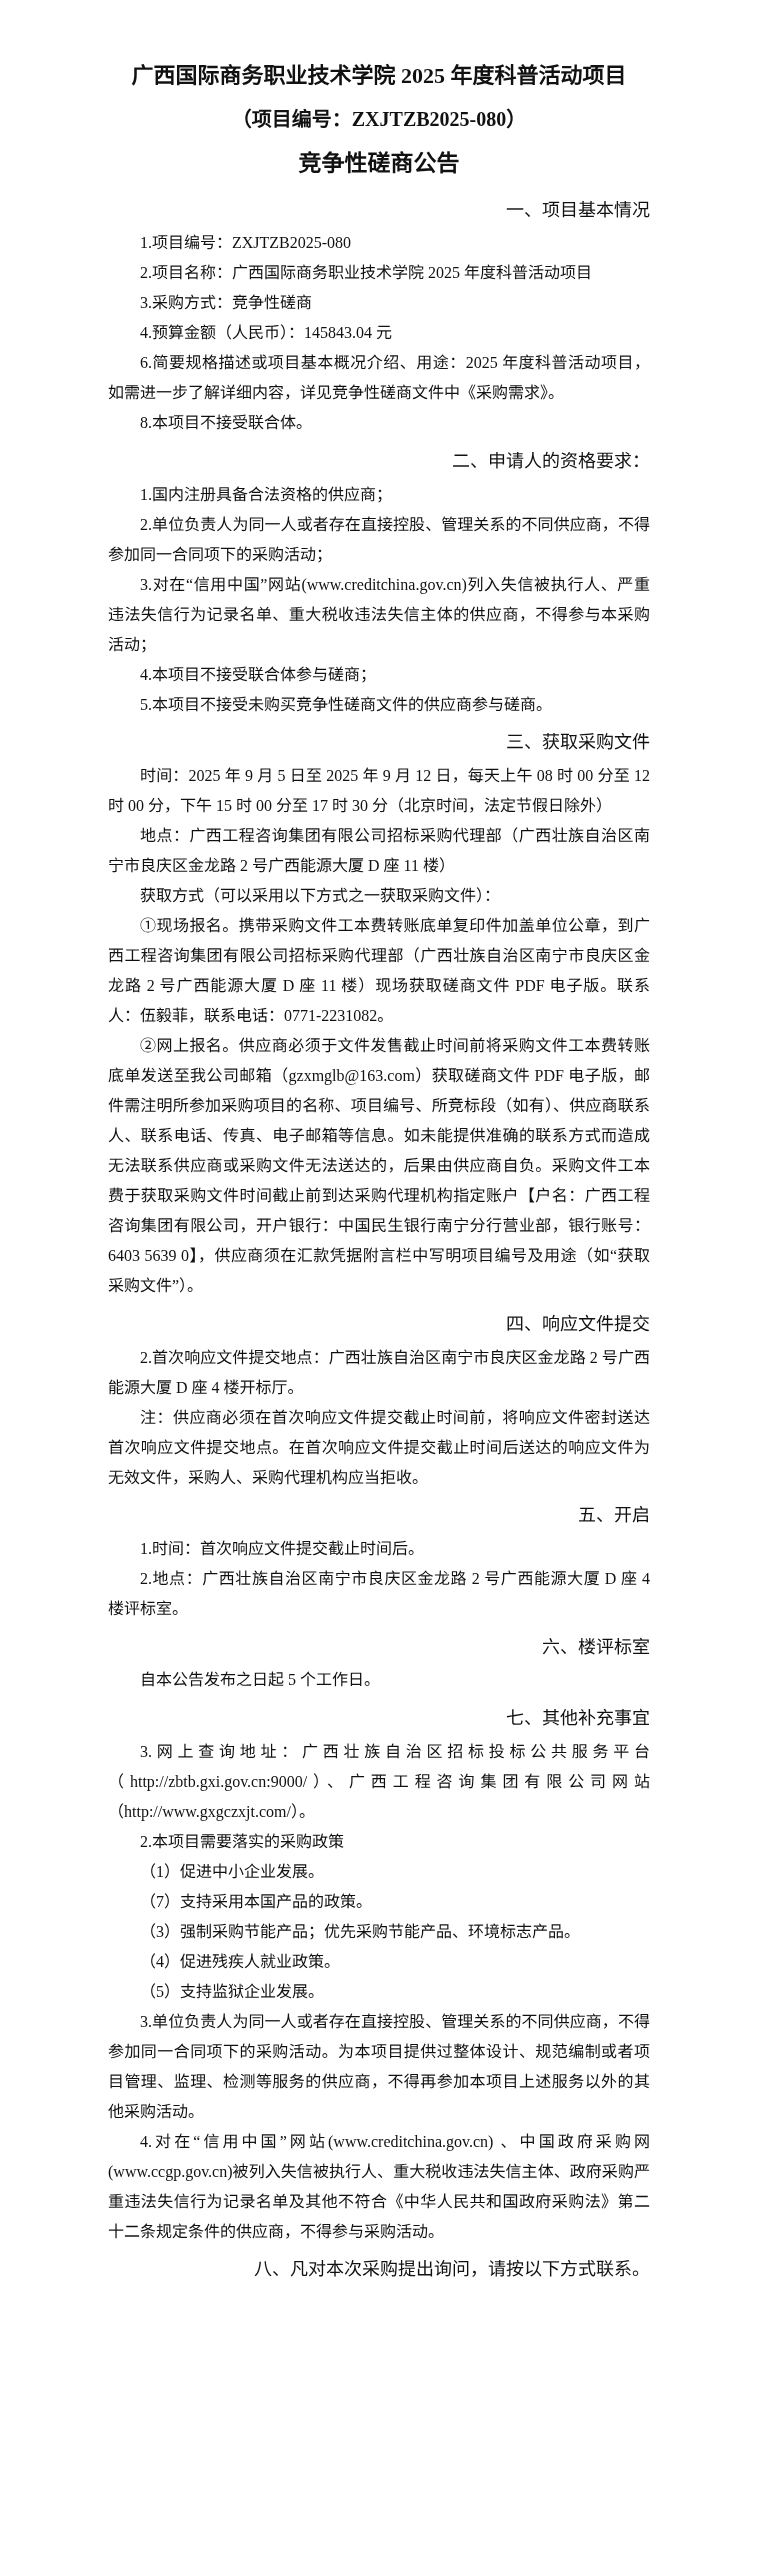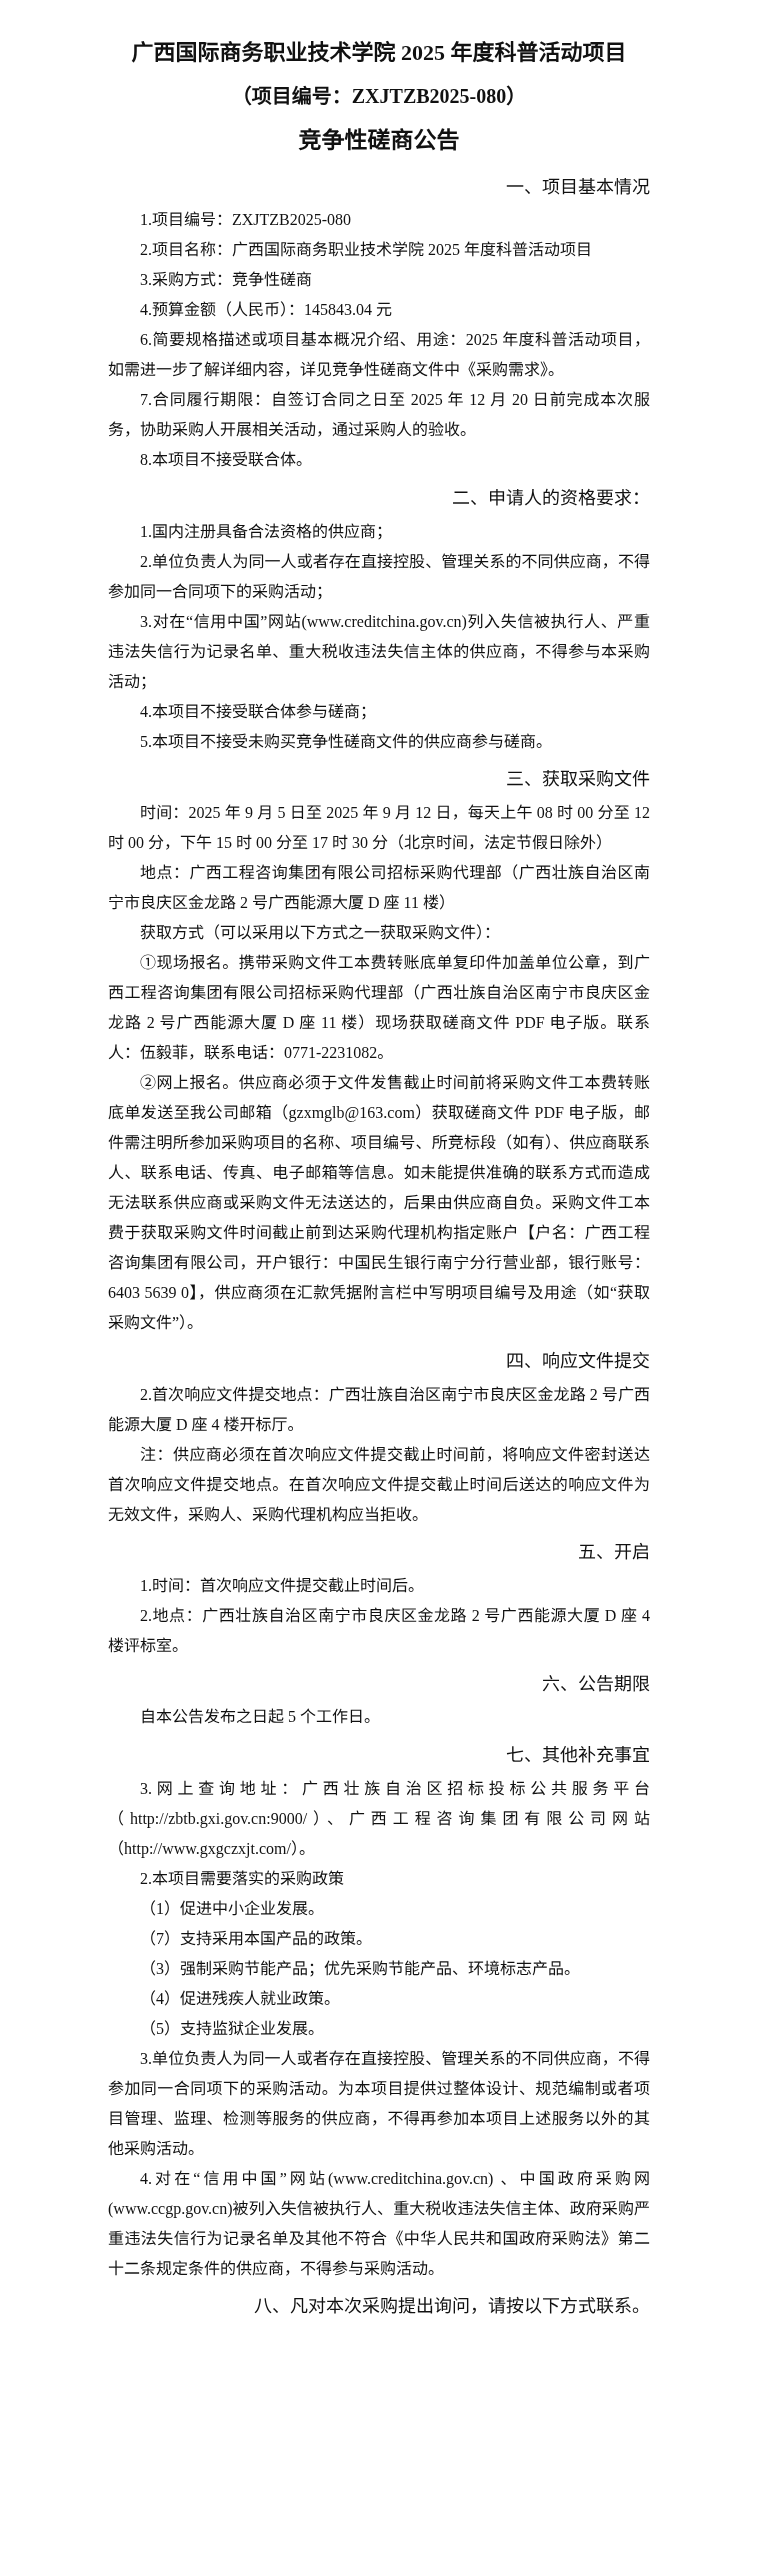--- a/index.html
+++ b/index.html
@@ -10,21 +10,21 @@
   body {
     width: 758px;
     height: 2576px;
     overflow: hidden;
     font-family: "Liberation Serif", "DejaVu Serif", serif;
     color: #111111;
   }
   .doc {
     width: 542px;
     margin: 0 auto;
-    padding-top: 31px;
+    padding-top: 54px;
   }
   .title-block { text-align: center; }
   .title-main {
     font-size: 22px;
     font-weight: bold;
     line-height: 44px;
     margin: 0;
   }
   .title-sub {
     font-size: 20px;
@@ -76,41 +76,40 @@
   </div>
 
 
   <div class="flow" id="flow">
       <p class="h">一、项目基本情况</p>
       <p>1.项目编号：ZXJTZB2025-080</p>
       <p>2.项目名称：广西国际商务职业技术学院 2025 年度科普活动项目</p>
       <p>3.采购方式：竞争性磋商</p>
       <p>4.预算金额（人民币）：145843.04 元</p>
       <p>6.简要规格描述或项目基本概况介绍、用途：2025 年度科普活动项目，如需进一步了解详细内容，详见竞争性磋商文件中《采购需求》。</p>
-      <p>7.合同履行期限：自签订合同之日至 2025 年 12 月 20 日前完成本次服务，协助采购人开展相关活动，通过采购人的验收。</p>
       <p>8.本项目不接受联合体。</p>
       <p class="h">二、申请人的资格要求：</p>
       <p>1.国内注册具备合法资格的供应商；</p>
       <p>2.单位负责人为同一人或者存在直接控股、管理关系的不同供应商，不得参加同一合同项下的采购活动；</p>
       <p>3.对在“信用中国”网站(www.creditchina.gov.cn)列入失信被执行人、严重违法失信行为记录名单、重大税收违法失信主体的供应商，不得参与本采购活动；</p>
       <p>4.本项目不接受联合体参与磋商；</p>
       <p>5.本项目不接受未购买竞争性磋商文件的供应商参与磋商。</p>
       <p class="h">三、获取采购文件</p>
       <p>时间：2025 年 9 月 5 日至 2025 年 9 月 12 日，每天上午 08 时 00 分至 12 时 00 分，下午 15 时 00 分至 17 时 30 分（北京时间，法定节假日除外）</p>
       <p>地点：广西工程咨询集团有限公司招标采购代理部（广西壮族自治区南宁市良庆区金龙路 2 号广西能源大厦 D 座 11 楼）</p>
       <p>获取方式（可以采用以下方式之一获取采购文件）：</p>
       <p>①现场报名。携带采购文件工本费转账底单复印件加盖单位公章，到广西工程咨询集团有限公司招标采购代理部（广西壮族自治区南宁市良庆区金龙路 2 号广西能源大厦 D 座 11 楼）现场获取磋商文件 PDF 电子版。联系人：伍毅菲，联系电话：0771-2231082。</p>
       <p>②网上报名。供应商必须于文件发售截止时间前将采购文件工本费转账底单发送至我公司邮箱（gzxmglb@163.com）获取磋商文件 PDF 电子版，邮件需注明所参加采购项目的名称、项目编号、所竞标段（如有）、供应商联系人、联系电话、传真、电子邮箱等信息。如未能提供准确的联系方式而造成无法联系供应商或采购文件无法送达的，后果由供应商自负。采购文件工本费于获取采购文件时间截止前到达采购代理机构指定账户【户名：广西工程咨询集团有限公司，开户银行：中国民生银行南宁分行营业部，银行账号：6403 5639 0】，供应商须在汇款凭据附言栏中写明项目编号及用途（如“获取采购文件”）。</p>
       <p class="h">四、响应文件提交</p>
       <p>2.首次响应文件提交地点：广西壮族自治区南宁市良庆区金龙路 2 号广西能源大厦 D 座 4 楼开标厅。</p>
       <p>注：供应商必须在首次响应文件提交截止时间前，将响应文件密封送达首次响应文件提交地点。在首次响应文件提交截止时间后送达的响应文件为无效文件，采购人、采购代理机构应当拒收。</p>
       <p class="h">五、开启</p>
       <p>1.时间：首次响应文件提交截止时间后。</p>
       <p>2.地点：广西壮族自治区南宁市良庆区金龙路 2 号广西能源大厦 D 座 4 楼评标室。</p>
-      <p class="h">六、公告期限</p>
+      <p class="h">六、楼评标室</p>
       <p>自本公告发布之日起 5 个工作日。</p>
       <p class="h">七、其他补充事宜</p>
       <p>3.网上查询地址：广西壮族自治区招标投标公共服务平台（http://zbtb.gxi.gov.cn:9000/）、广西工程咨询集团有限公司网站（http://www.gxgczxjt.com/）。</p>
       <p>2.本项目需要落实的采购政策</p>
       <p>（1）促进中小企业发展。</p>
       <p>（7）支持采用本国产品的政策。</p>
       <p>（3）强制采购节能产品；优先采购节能产品、环境标志产品。</p>
       <p>（4）促进残疾人就业政策。</p>
       <p>（5）支持监狱企业发展。</p>
       <p>3.单位负责人为同一人或者存在直接控股、管理关系的不同供应商，不得参加同一合同项下的采购活动。为本项目提供过整体设计、规范编制或者项目管理、监理、检测等服务的供应商，不得再参加本项目上述服务以外的其他采购活动。</p>

